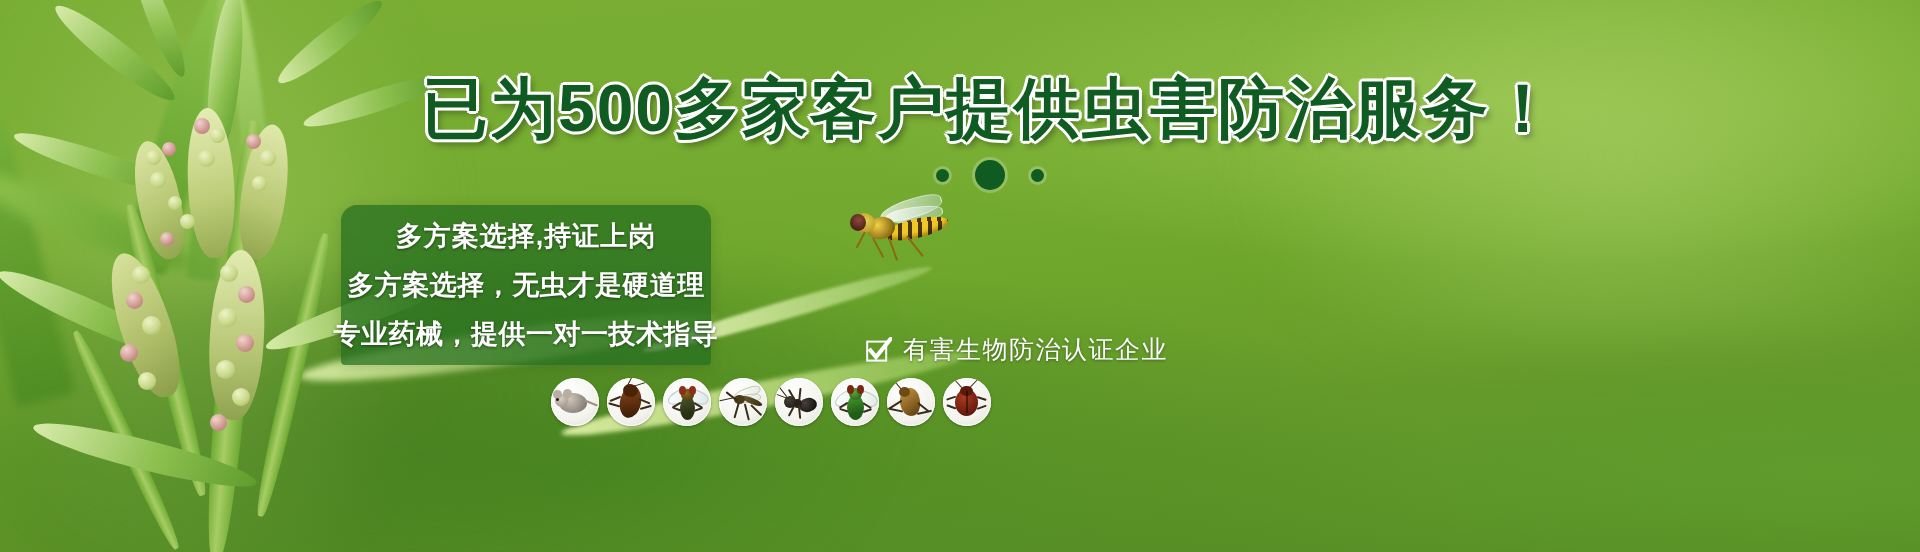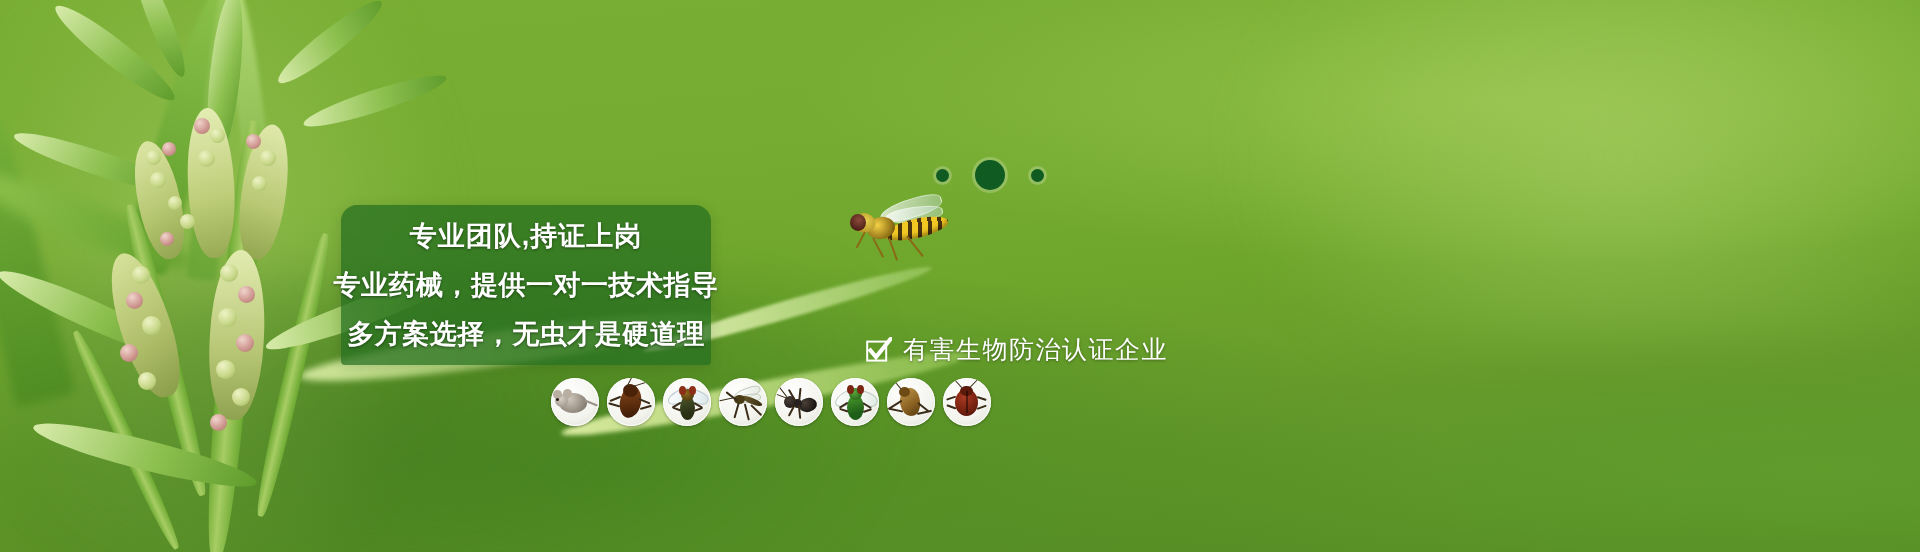--- a/index.html
+++ b/index.html
@@ -238,32 +238,33 @@
     <div class="fly-abdomen"></div>
     <div class="fly-thorax"></div>
     <div class="fly-head"></div>
     <div class="fly-eye"></div>
     <div class="fly-leg" style="left:28px;top:42px;width:22px;transform:rotate(62deg);"></div>
     <div class="fly-leg" style="left:44px;top:42px;width:24px;transform:rotate(70deg);"></div>
     <div class="fly-leg" style="left:62px;top:40px;width:26px;transform:rotate(52deg);"></div>
     <div class="fly-leg" style="left:20px;top:36px;width:18px;transform:rotate(118deg);"></div>
   </div>
 
+  <div class="headline">已为500多家客户提供虫害防治服务！</div>
 
   <div class="dots">
     <span class="dot sm"></span>
     <span class="dot lg"></span>
     <span class="dot sm"></span>
   </div>
 
   <div class="panel">
     <div class="panel-lines">
-      <div class="pl pl-1">专业团队,持证上岗</div>
+      <div class="pl pl-1">多方案选择,持证上岗</div>
+      <div class="pl pl-2">多方案选择，无虫才是硬道理</div>
       <div class="pl pl-3">专业药械，提供一对一技术指导</div>
-      <div class="pl pl-2">多方案选择，无虫才是硬道理</div>
     </div>
   </div>
 
   <div class="checklist">
     <div class="check-row">
       <span class="cb">
         <svg width="26" height="26" viewBox="0 0 26 26">
           <rect x="1.2" y="4.6" width="19" height="19" fill="none" stroke="#ffffff" stroke-width="2"></rect>
           <path d="M4.5 13.5 L10 20 L25 1.5" fill="none" stroke="#ffffff" stroke-width="4.2" stroke-linecap="square"></path>
         </svg>

